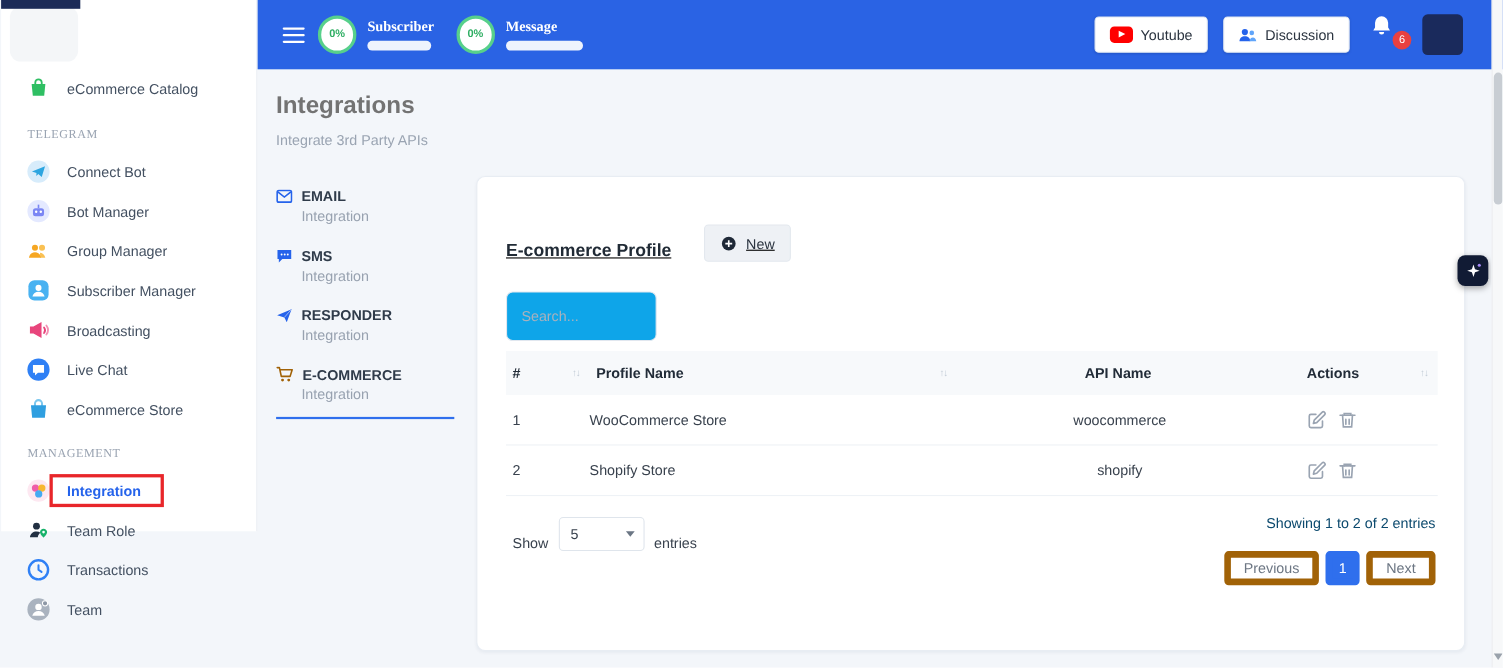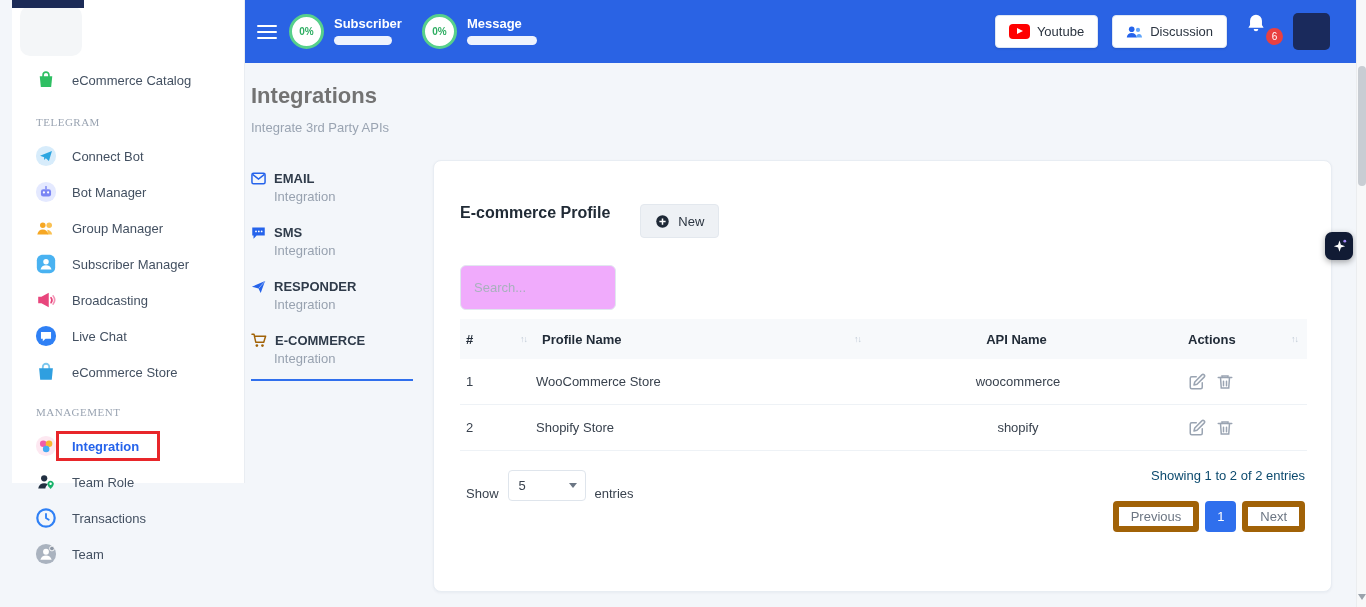--- a/index.html
+++ b/index.html
@@ -7,36 +7,36 @@
   .app { position: relative; width: 1366px; height: 607px; background:#f3f6fa; overflow: hidden; }
 
   
   .topbar { position:absolute; left:233px; top:0; width:1133px; height:63px; background:#2a63e4;
             display:flex; align-items:center; padding:0 36px 0 24px; }
   .hamburger { width:20px; display:flex; flex-direction:column; gap:4px; cursor:pointer; margin-right:12px; }
   .hamburger i { display:block; height:2px; background:#fff; border-radius:1px; }
   .stat { display:flex; align-items:flex-start; gap:10px; margin-right:20px; }
   .stat-circle { width:35px; height:35px; border-radius:50%; background:#fff; border:3px solid #57d08b;
                  color:#2fae63; font-size:10px; font-weight:bold; display:flex; align-items:center; justify-content:center; margin-top:0; }
-  .stat-col { padding-top:2px; }
+  .stat-col { padding-top:2px;font-family:Liberation Serif, serif; }
   .stat-label { color:#fff; font-size:13px; font-weight:bold; }
   .stat-pill { margin-top:5px; width:58px; height:9px; border-radius:5px; background:rgba(255,255,255,.92); }
   .tb-spacer { flex:1; }
   .tb-btn { height:33px; background:#fff; border:1px solid #dfe7f3; border-radius:4px; display:flex; align-items:center;
             gap:7px; padding:0 13px; font-size:13px; color:#2b3440; cursor:pointer; margin-left:14px;
             box-shadow:0 1px 2px rgba(13,30,70,.18); white-space:nowrap; }
   .yt-icon { width:21px; height:15px; background:#f00; border-radius:4px; position:relative; }
   .yt-icon::after { content:""; position:absolute; left:8px; top:4px; border:3.5px solid transparent; border-left:6px solid #fff; }
   .bell-wrap { position:relative; width:32px; height:40px; margin:0 6px 0 18px; cursor:pointer; }
   .badge { position:absolute; right:-6px; top:16px; min-width:17px; height:17px; border-radius:50%;
            background:#e94040; color:#fff; font-size:10px; display:flex; align-items:center; justify-content:center; padding:0 3px; }
   .avatar { width:37px; height:37px; border-radius:5px; background:#1a2a5c; margin-left:10px; cursor:pointer; }
 
   
-  .sidebar { position:absolute; left:12px; top:0; width:233px; height:483px; background:#fff; border-right:1px solid #e9edf2; z-index:6; }
+  .sidebar { position:absolute; left:1px; top:0; width:233px; height:483px; background:#fff; border-right:1px solid #e9edf2; z-index:6; }
   .corner-strip { position:absolute; left:0; top:0; width:72px; height:8px; background:#1c2b57; }
   .logo-blob { position:absolute; left:8px; top:6px; width:62px; height:50px; background:#f4f6f8; border-radius:10px; }
   .side-scroll { position:absolute; top:60px; left:0; right:0; }
   .side-item { display:flex; align-items:center; gap:15px; height:36px; padding:0 22px; font-size:13px; color:#435061; cursor:pointer; position:relative; }
   .side-item.catalog { height:40px; }
   .side-section { padding:16px 24px 10px; font-size:11px; color:#9aa4b2; letter-spacing:.5px;font-family:Liberation Serif, serif; }
   .side-item.active .lbl { color:#2563eb; font-weight:bold; }
   .red-box { position:absolute; left:44px; top:3px; width:104px; height:30px; border:3px solid #e8262a; pointer-events:none; }
   .s-icon { width:23px; height:23px; flex:0 0 23px; display:flex; align-items:center; justify-content:center; }
 
@@ -46,26 +46,26 @@
   .page-subtitle { position:absolute; left:18px; top:57px; font-size:13px; color:#9aa4b2; }
 
   .tabs { position:absolute; left:18px; top:102px; width:162px; }
   .tab { height:54px; padding-top:6px; cursor:pointer; }
   .tab .t-row { display:flex; align-items:center; gap:8px; font-size:13px; font-weight:bold; color:#2f3b4a; }
   .tab .t-sub { margin:3px 0 0 23px; font-size:13px; color:#98a2b0; }
   .tab.active { border-bottom:2px solid #2f6fed; }
 
   .card { position:absolute; left:200px; top:97px; width:899px; height:432px; background:#fff;
           border:1px solid #e8edf3; border-radius:8px; box-shadow:0 1px 3px rgba(20,40,80,.05); }
-  .card-head { position:absolute; left:26px; top:43px; display:flex; align-items:flex-start; gap:30px; }
+  .card-head { position:absolute; left:26px; top:43px; display:flex; align-items:flex-end; gap:30px;text-decoration:underline; }
   .card-title { font-size:16px; font-weight:bold; color:#212b36; }
   .new-btn { display:flex; align-items:center; gap:8px; background:#eef1f5; border:1px solid #e3e8ee; border-radius:4px;
              height:34px; padding:0 14px; font-size:13px; color:#2b3440; cursor:pointer; }
-  .search-input { position:absolute; left:26px; top:104px; width:156px; height:45px; border:1px solid #e1e7ef;
-                  border-radius:6px; padding:0 13px; font-size:13px; color:#39424e; outline:none; background:#f0abfc; }
+  .search-input { position:absolute; left:26px; top:104px; width:137px; height:45px; border:1px solid #e1e7ef;
+                  border-radius:6px; padding:0 13px; font-size:13px; color:#39424e; outline:none; background:#0ea5e9; }
   ::placeholder { color:#a8b1bd; }
 
   .table { position:absolute; left:26px; top:158px; width:847px; font-size:13px; }
   .thead, .trow { display:grid; grid-template-columns:76px 334px 296px 1fr; align-items:center; }
   .thead { height:40px; background:#f7f9fb; font-weight:bold; color:#222c38; }
   .th { display:flex; align-items:center; justify-content:space-between; padding:0 9px 0 6px; cursor:pointer; }
   .th.c3 { justify-content:center; }
   .th.c4 { padding-left:22px; }
   .sort { font-size:9px; color:#c2cbd6; letter-spacing:-1px; font-weight:normal; }
   .trow { height:46px; border-bottom:1px solid #eef2f6; color:#39424e; }

